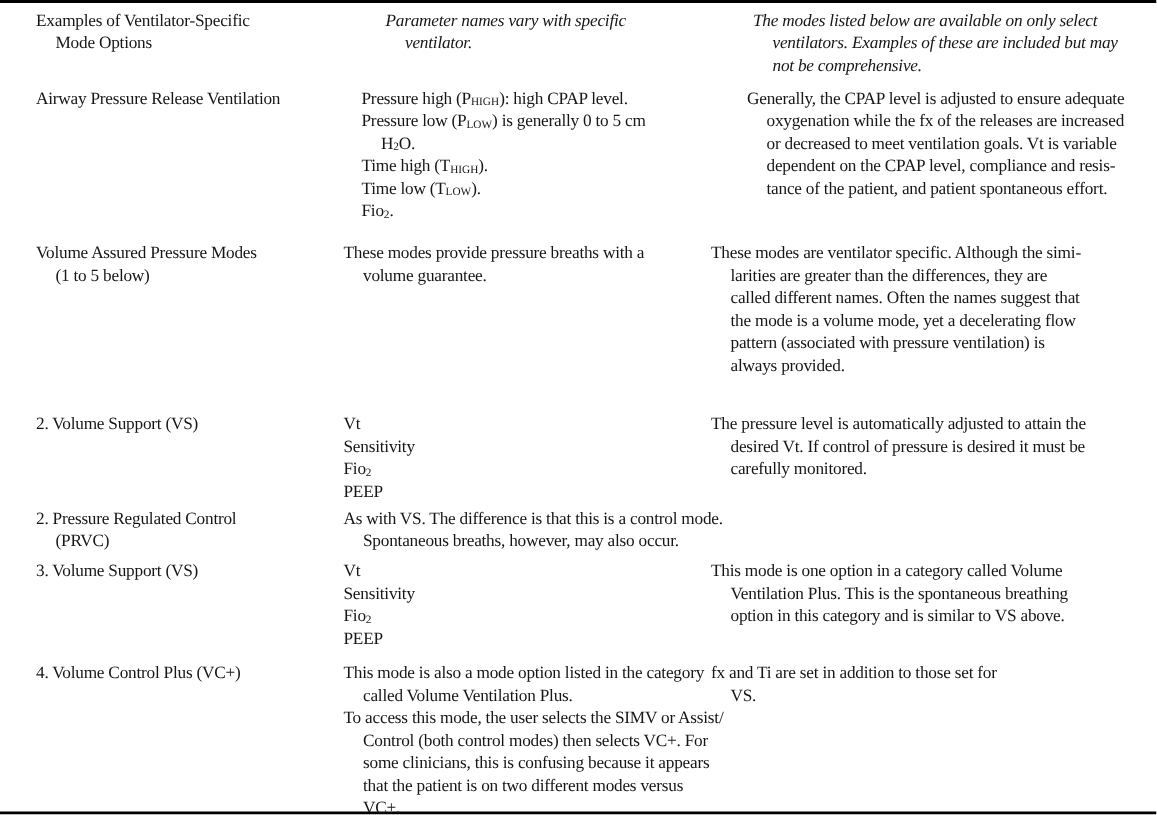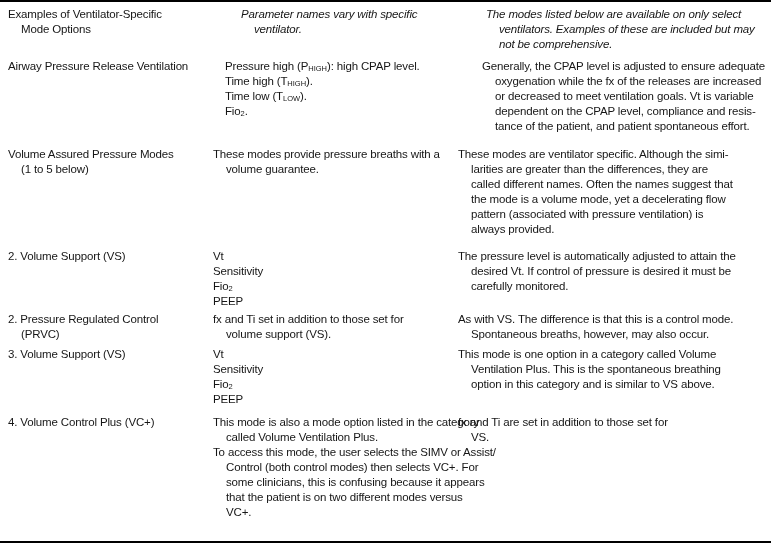--- a/index.html
+++ b/index.html
@@ -6,30 +6,31 @@
   body {
     width: 771px; height: 543px; overflow: hidden;
     background: #ffffff;
     font-family: "Liberation Sans", sans-serif;
   }
   .table-wrap {
     box-sizing: border-box;
     width: 771px; height: 543px;
     border-top: 2px solid #000;
     border-bottom: 2px solid #000;
-    padding: 5px 2px 0 8px;
+    padding: 5px 2px 0 24px;
     font-size: 11.5px;
     line-height: 15px;
     letter-spacing: -0.15px;
     color: #161616;
+    font-family: Liberation Serif, serif;
   }
   .row { display: grid; grid-template-columns: 205px 245px 1fr; }
   .row:nth-child(1) { margin-bottom: 7px; }
   .row:nth-child(2) { margin-bottom: 13px; gap: 12px; }
-  .row:nth-child(3) { margin-bottom: 12px; }
+  .row:nth-child(3) { margin-bottom: 24px; }
   .row:nth-child(4) { margin-bottom: 3px; }
   .row:nth-child(5) { margin-bottom: 5px; }
   .row:nth-child(6) { margin-bottom: 8px; }
   .cell { min-width: 0; padding-right: 4px; }
   .cell p {
     margin: 0;
     padding-left: 13px;
     text-indent: -13px;
     white-space: nowrap;
   }
@@ -55,20 +56,21 @@
       <div class="cell italic">
         <p>The modes listed below are available on only select<br>ventilators. Examples of these are included but may<br>not be comprehensive.</p>
       </div>
     </div>
     <div class="row">
       <div class="cell">
         <p>Airway Pressure Release Ventilation</p>
       </div>
       <div class="cell">
         <p>Pressure high (P<sub>HIGH</sub>): high CPAP level.</p>
+        <p>Pressure low (P<sub>LOW</sub>) is generally 0 to 5 cm<br>H<sub>2</sub>O.</p>
         <p>Time high (T<sub>HIGH</sub>).</p>
         <p>Time low (T<sub>LOW</sub>).</p>
         <p>Fio<sub>2</sub>.</p>
       </div>
       <div class="cell">
         <p>Generally, the CPAP level is adjusted to ensure adequate<br>oxygenation while the fx of the releases are increased<br>or decreased to meet ventilation goals. Vt is variable<br>dependent on the CPAP level, compliance and resis-<br>tance of the patient, and patient spontaneous effort.</p>
       </div>
     </div>
     <div class="row">
       <div class="cell">
@@ -93,23 +95,20 @@
       </div>
       <div class="cell">
         <p>The pressure level is automatically adjusted to attain the<br>desired Vt. If control of pressure is desired it must be<br>carefully monitored.</p>
       </div>
     </div>
     <div class="row">
       <div class="cell">
         <p>2. Pressure Regulated Control<br>(PRVC)</p>
       </div>
       <div class="cell">
-        <p>fx and Ti set in addition to those set for<br>volume support (VS).</p>
-      </div>
-      <div class="cell">
         <p>As with VS. The difference is that this is a control mode.<br>Spontaneous breaths, however, may also occur.</p>
       </div>
     </div>
     <div class="row">
       <div class="cell">
         <p>3. Volume Support (VS)</p>
       </div>
       <div class="cell">
         <p>Vt</p>
         <p>Sensitivity</p>

